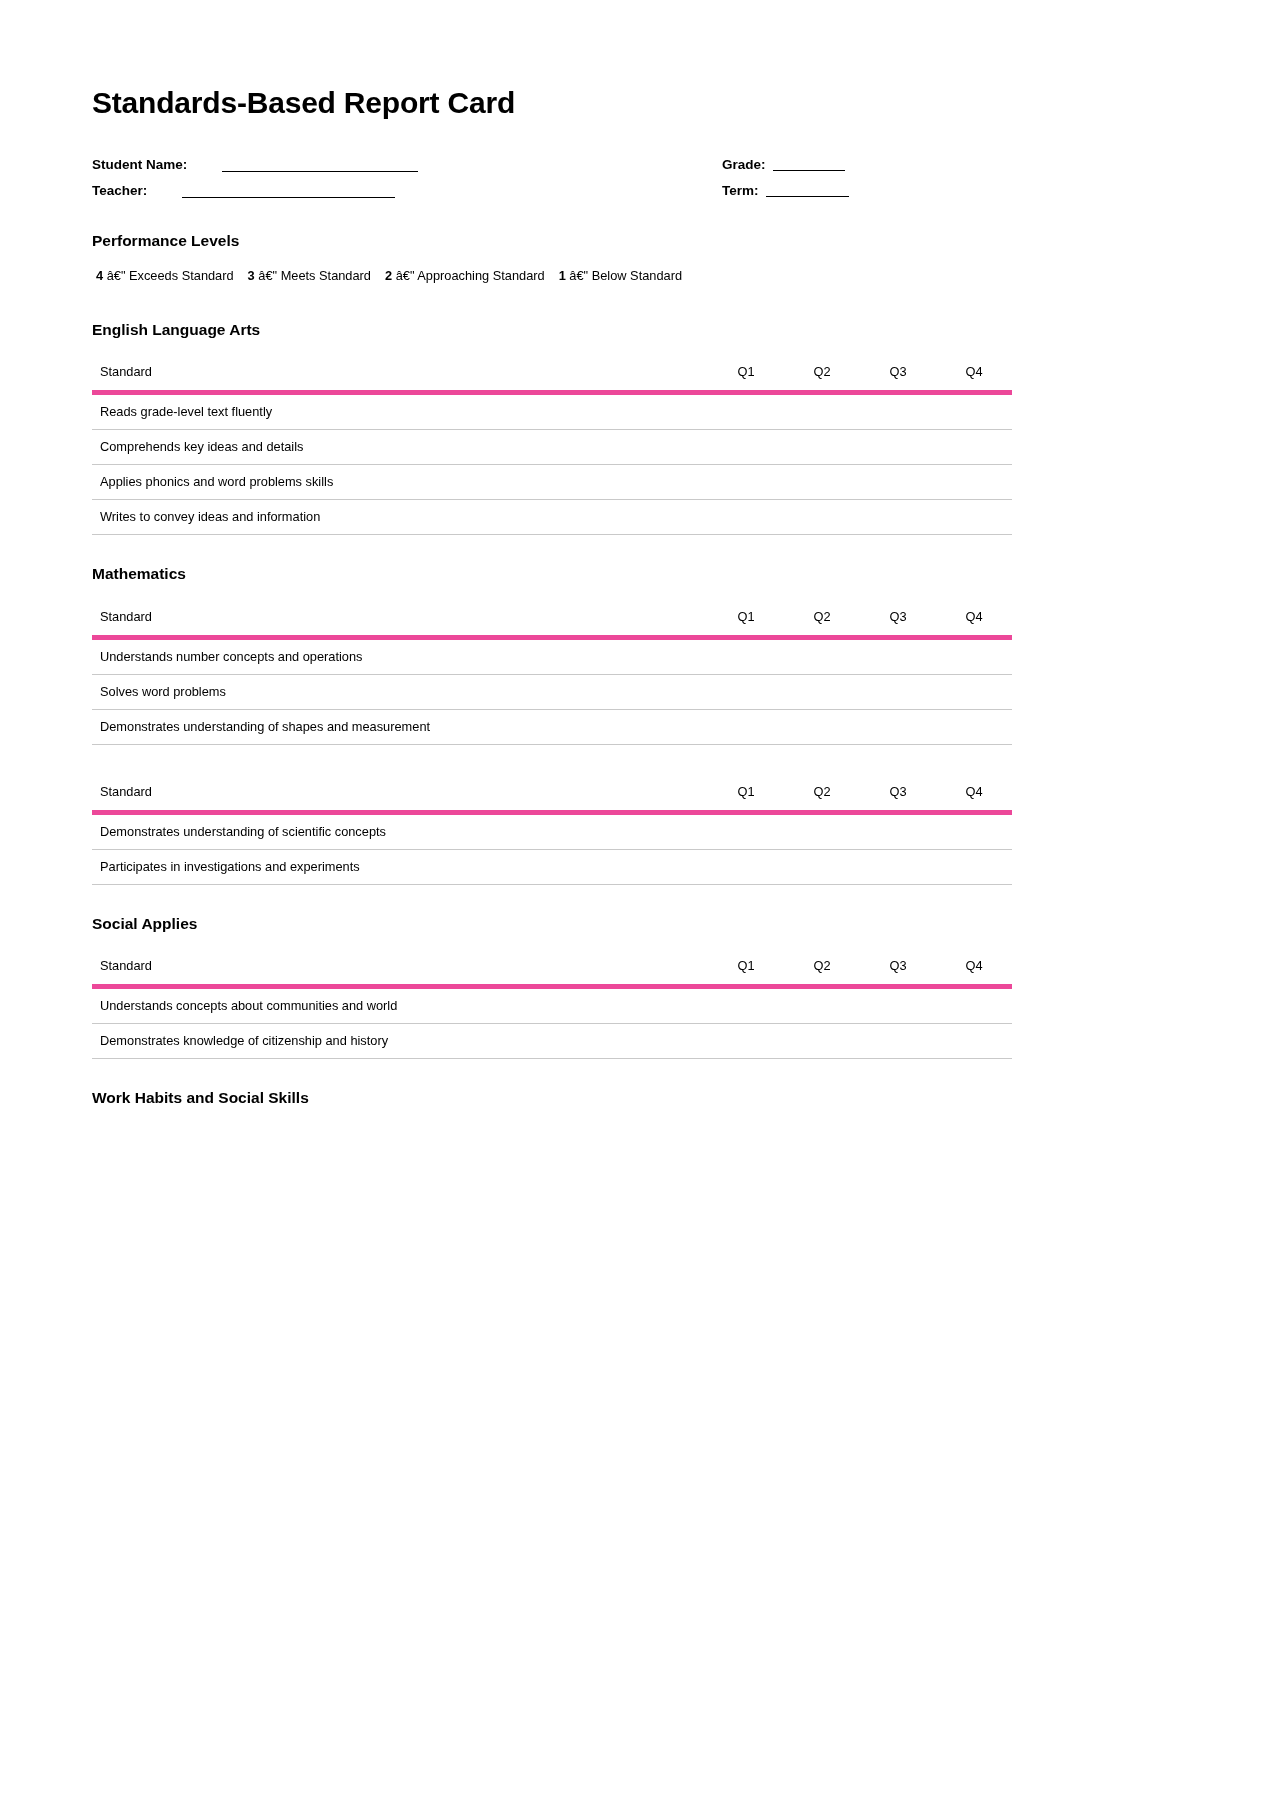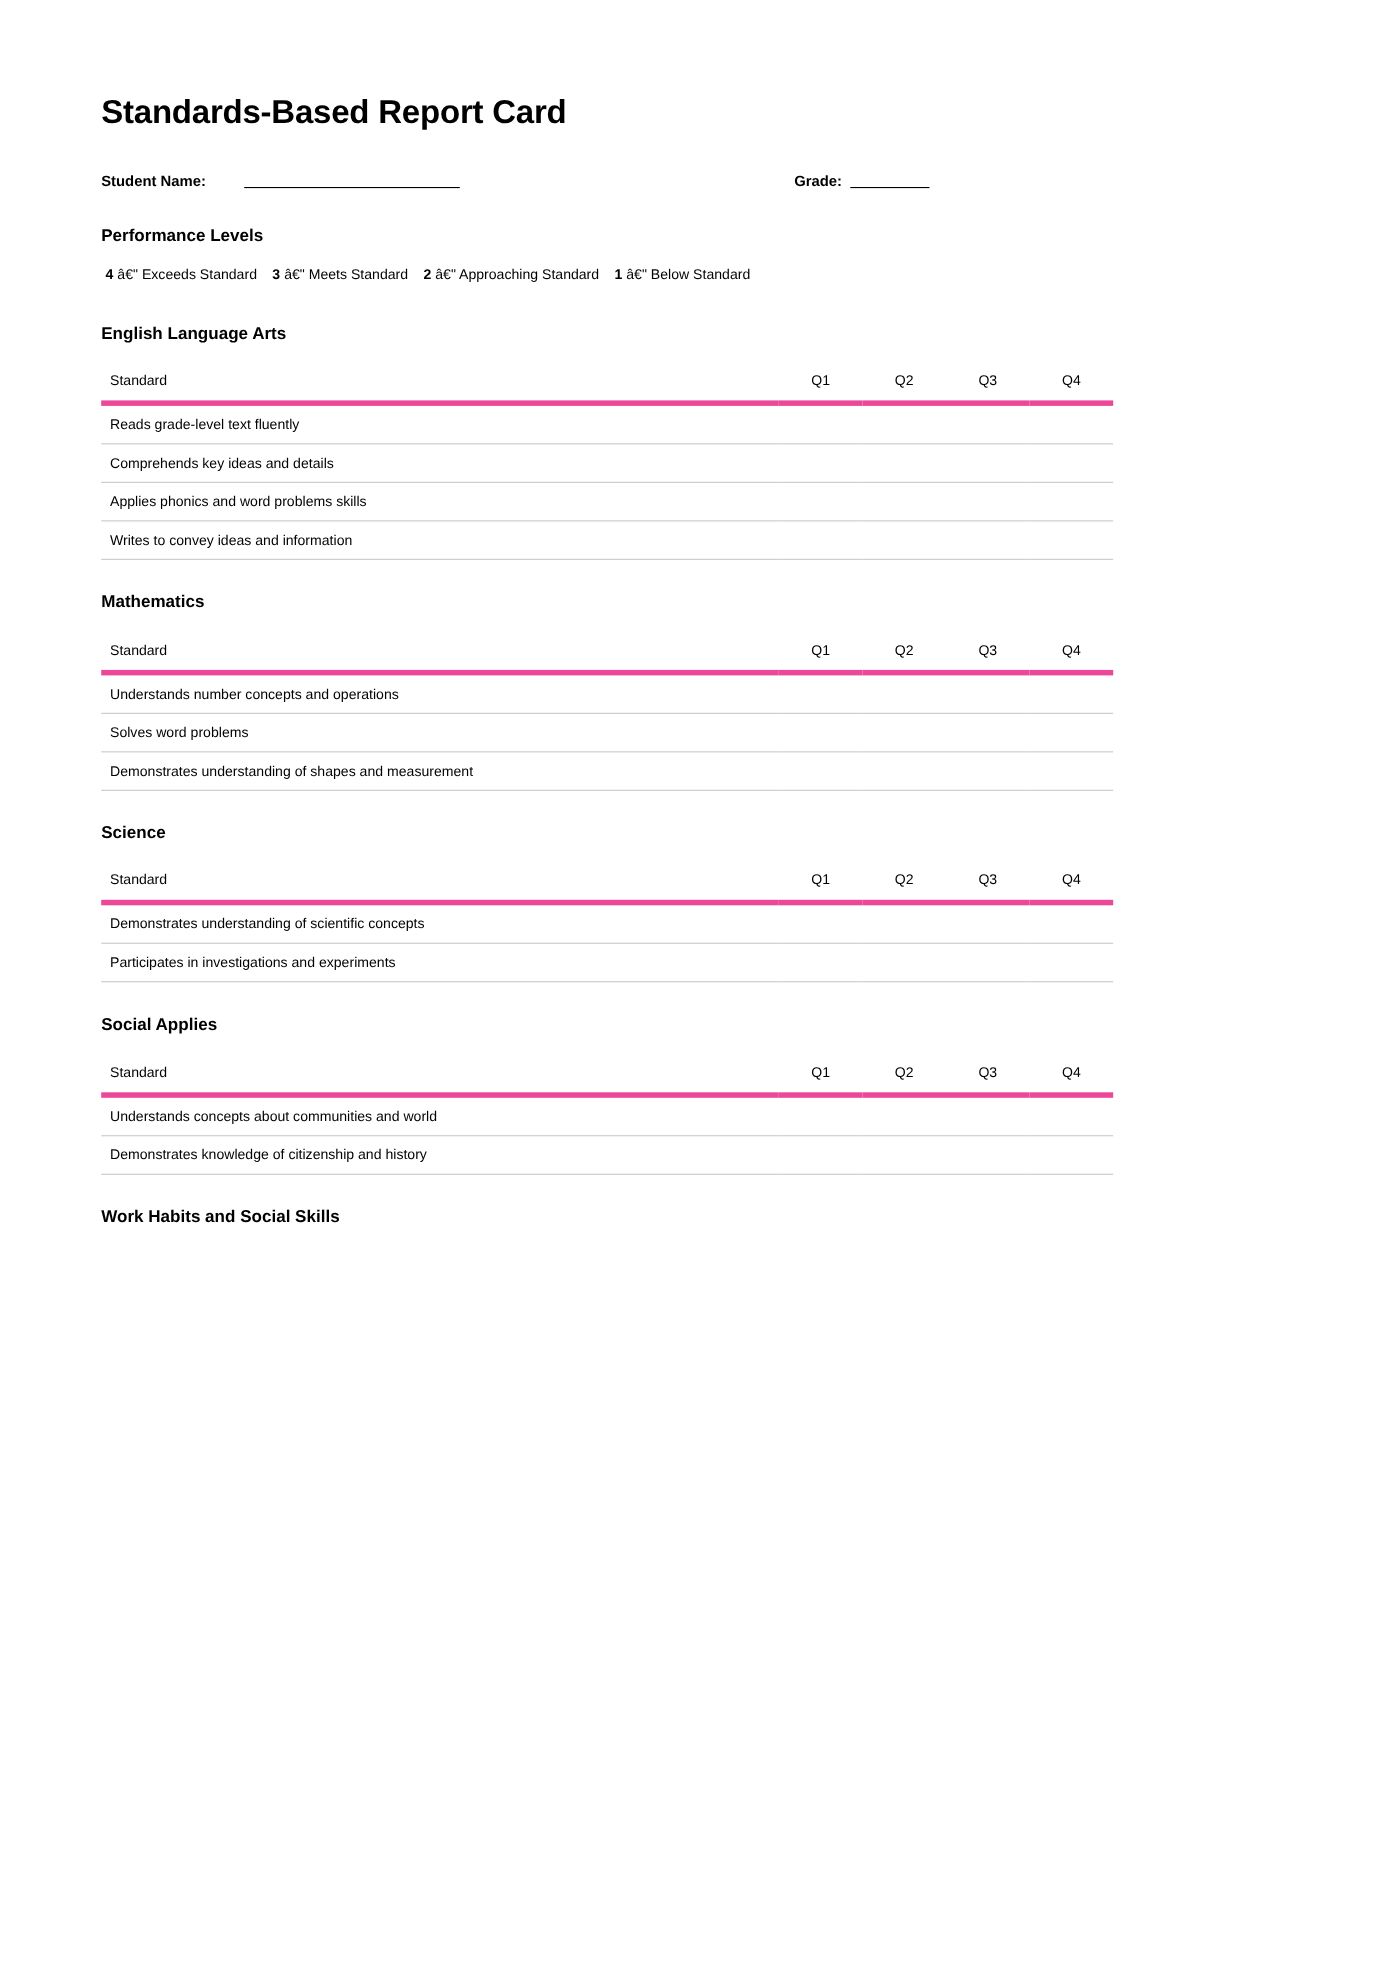--- a/index.html
+++ b/index.html
@@ -44,21 +44,21 @@
   }
   .meta-row {
     display: flex;
     align-items: baseline;
     margin-bottom: 11px;
     font-size: 13.5px;
   }
   .meta-left {
     width: 630px;
     display: flex;
-    align-items: flex-start;
+    align-items: flex-end;
     white-space: nowrap;
     gap: 28px;
   }
   .meta-right {
     display: flex;
     align-items: flex-start;
     white-space: nowrap;
   }
   .meta-label {
     font-weight: bold;
@@ -139,20 +139,30 @@
       <div class="meta-row">
         <span class="meta-left">
           <span class="meta-label">Student Name:</span>
           <span class="blank blank-long"></span>
         </span>
         <span class="meta-right">
           <span class="meta-label">Grade:</span>
           <span class="blank blank-short"></span>
         </span>
       </div>
+      <div class="meta-row">
+        <span class="meta-left">
+          <span class="meta-label">Teacher:</span>
+          <span class="blank blank-long2"></span>
+        </span>
+        <span class="meta-right">
+          <span class="meta-label">Term:</span>
+          <span class="blank blank-short2"></span>
+        </span>
+      </div>
     </div>
 
     <div class="perf-block">
       <h2 class="section-heading">Performance Levels</h2>
       <div class="perf-legend">
         <span class="perf-item"><span class="perf-num">4</span> <span>â€"</span> <span>Exceeds Standard</span></span><span class="perf-item"><span class="perf-num">3</span> <span>â€"</span> <span>Meets Standard</span></span><span class="perf-item"><span class="perf-num">2</span> <span>â€"</span> <span>Approaching Standard</span></span><span class="perf-item"><span class="perf-num">1</span> <span>â€"</span> <span>Below Standard</span></span>
       </div>
     </div>
 
     <div class="subject-block">
@@ -232,21 +242,20 @@
             <td class="q-col"></td>
             <td class="q-col"></td>
             <td class="q-col"></td>
             <td class="q-col"></td>
           </tr>
         </tbody>
       </table>
     </div>
 
     <div class="subject-block">
-      <h2 class="section-heading">Science</h2>
       <table class="standards-table">
         <thead>
           <tr>
             <th class="std-head">Standard</th>
             <th class="q-col">Q1</th>
             <th class="q-col">Q2</th>
             <th class="q-col">Q3</th>
             <th class="q-col">Q4</th>
           </tr>
         </thead>

